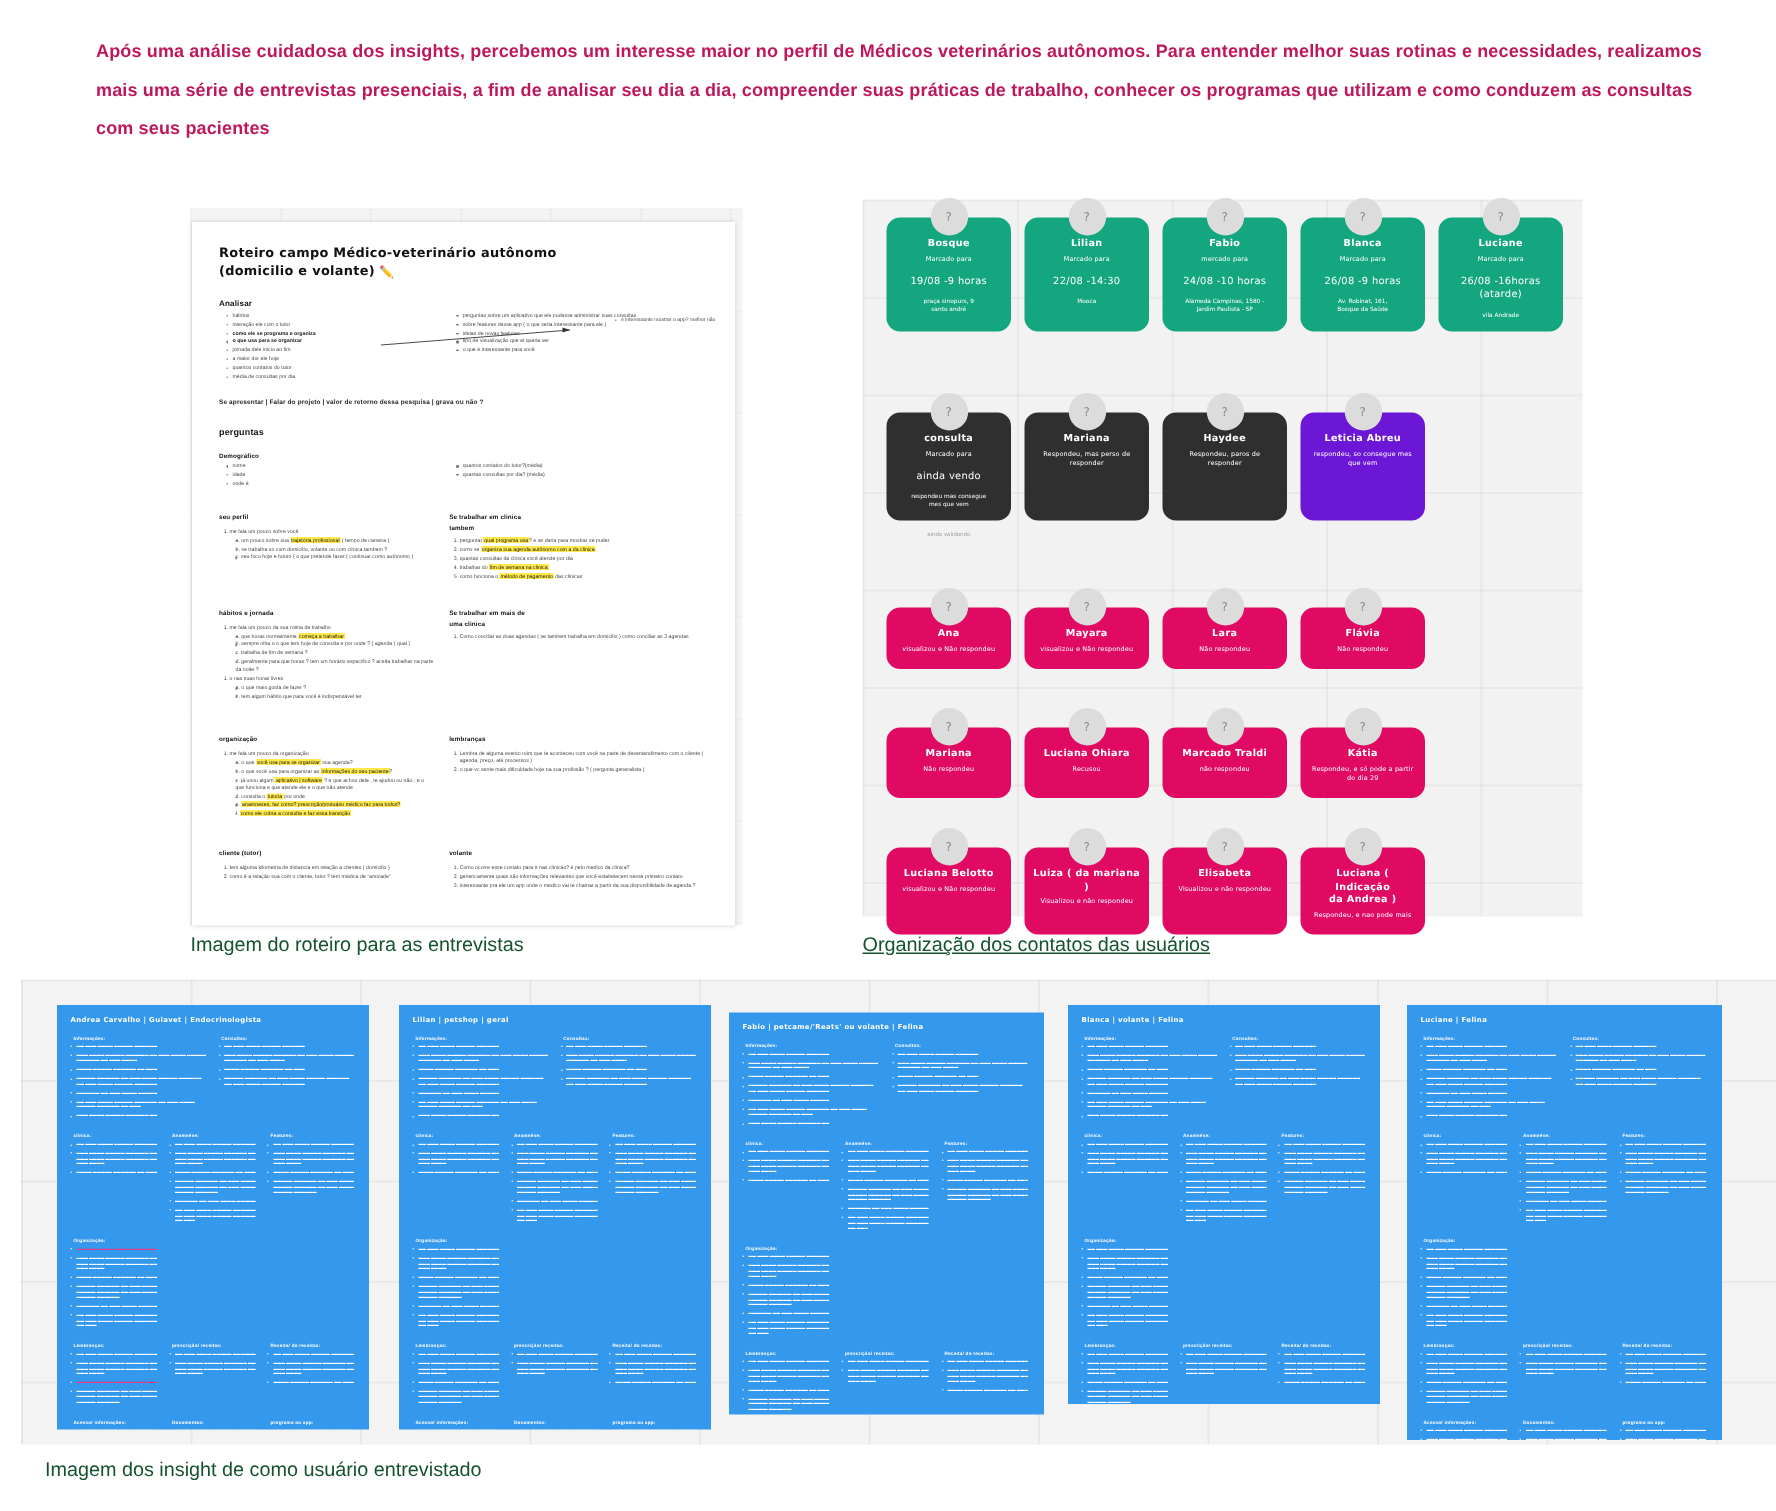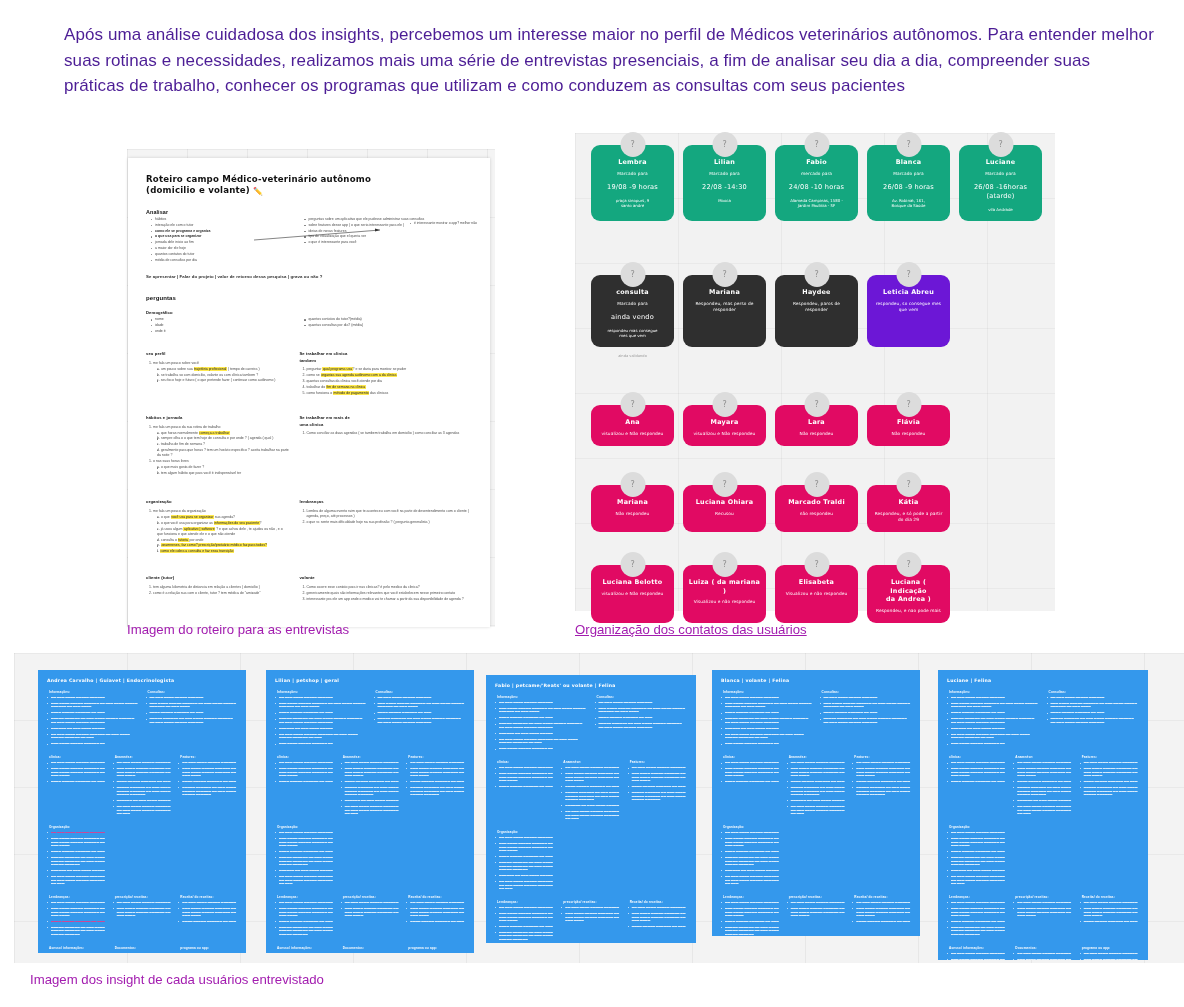--- a/index.html
+++ b/index.html
@@ -10,31 +10,32 @@
     font-family: "Liberation Sans", sans-serif;
     color: #3c3c3c;
     overflow: hidden;
     position: relative;
   }
 
   
   .intro {
     position: absolute;
     left: 64px; top: 22px; width: 1090px;
-    font-size: 17px;
+    font-size: 12px;
     line-height: 25.5px;
-    color: #4c1d95;
+    color: #be185d;
     letter-spacing: 0.1px;
+    font-weight: bold;
   }
 
   
   .figures-row { position: absolute; left: 0; top: 133px; width: 1184px; height: 510px; }
 
   
-  .doc-wrap { position: absolute; left: 127px; top: 16px; width: 368px; height: 478px; }
+  .doc-wrap { position: absolute; left: 127px; top: 6px; width: 368px; height: 478px; }
   .doc-grid {
     position: absolute; inset: 0;
     background:
       linear-gradient(to right, rgba(0,0,0,0.055) 1px, transparent 1px) 0 0/60px 100%,
       linear-gradient(to bottom, rgba(0,0,0,0.045) 1px, transparent 1px) 0 0/100% 68px,
       #f4f4f4;
   }
   .doc-page {
     position: absolute; left: 1px; top: 9px; width: 362px; height: 469px;
     background: #fff;
@@ -117,21 +118,21 @@
   .card .undernote {
     position: absolute; left: 0; right: 0; bottom: -11px;
     font-size: 3.6px; color: #9a9a9a; text-align: center;
   }
   .g  { background: #14a77f; }
   .k  { background: #2f2f2f; }
   .p  { background: #6c17d6; }
   .m  { background: #e10a63; }
 
   
-  .cap { position: absolute; font-size: 13.2px; color: #a21caf; }
+  .cap { position: absolute; font-size: 13.2px; color: #14532d; }
   .cap-1 { left: 127px; top: 622px; }
   .cap-2 { left: 575px; top: 622px; text-decoration: underline; }
   .cap-3 { left: 30px; top: 972px; }
 
   
   .blue-strip { position: absolute; left: 14px; top: 653px; width: 1170px; height: 310px; }
   .blue-grid {
     position: absolute; inset: 0;
     background:
       linear-gradient(to right, rgba(0,0,0,0.05) 1px, transparent 1px) 0 0/113px 100%,
@@ -347,21 +348,21 @@
     </div>
   </div>
 
   <div class="board-wrap">
     <div class="board-grid"></div>
     <div class="cards-area" id="cards-area">
         <div class="crow" style="top: 12px;">
           <div class="card g">
             <div class="av">?</div>
             <div class="inner">
-              <div class="nm">Lembra</div>
+              <div class="nm">Bosque</div>
               <div class="sub">Marcado para</div>
               <div class="big">19/08 -9 horas</div>
               <div class="addr">praça sinopurs, 9<br>santo andré</div>
             </div>
           </div>
           <div class="card g">
             <div class="av">?</div>
             <div class="inner">
               <div class="nm">Lilian</div>
               <div class="sub">Marcado para</div>
@@ -1074,13 +1075,13 @@
             <ul class="bl">
               <li>▬▬ ▬▬▬ ▬▬▬▬ ▬▬▬▬▬ ▬▬▬▬▬▬ </li>
               <li>▬▬▬ ▬▬▬▬ ▬▬▬▬▬ ▬▬▬▬▬▬ ▬▬ ▬▬▬ ▬▬▬▬ ▬▬▬▬▬ ▬▬▬▬▬▬ ▬▬ ▬▬▬ ▬▬▬▬ </li>
             </ul>
           </div>
         </div>
       </div>
     </div>
 </div>
 
-<div class="cap cap-3">Imagem dos insight de cada usuários entrevistado</div>
+<div class="cap cap-3">Imagem dos insight de como usuário entrevistado</div>
 
 </body></html>

